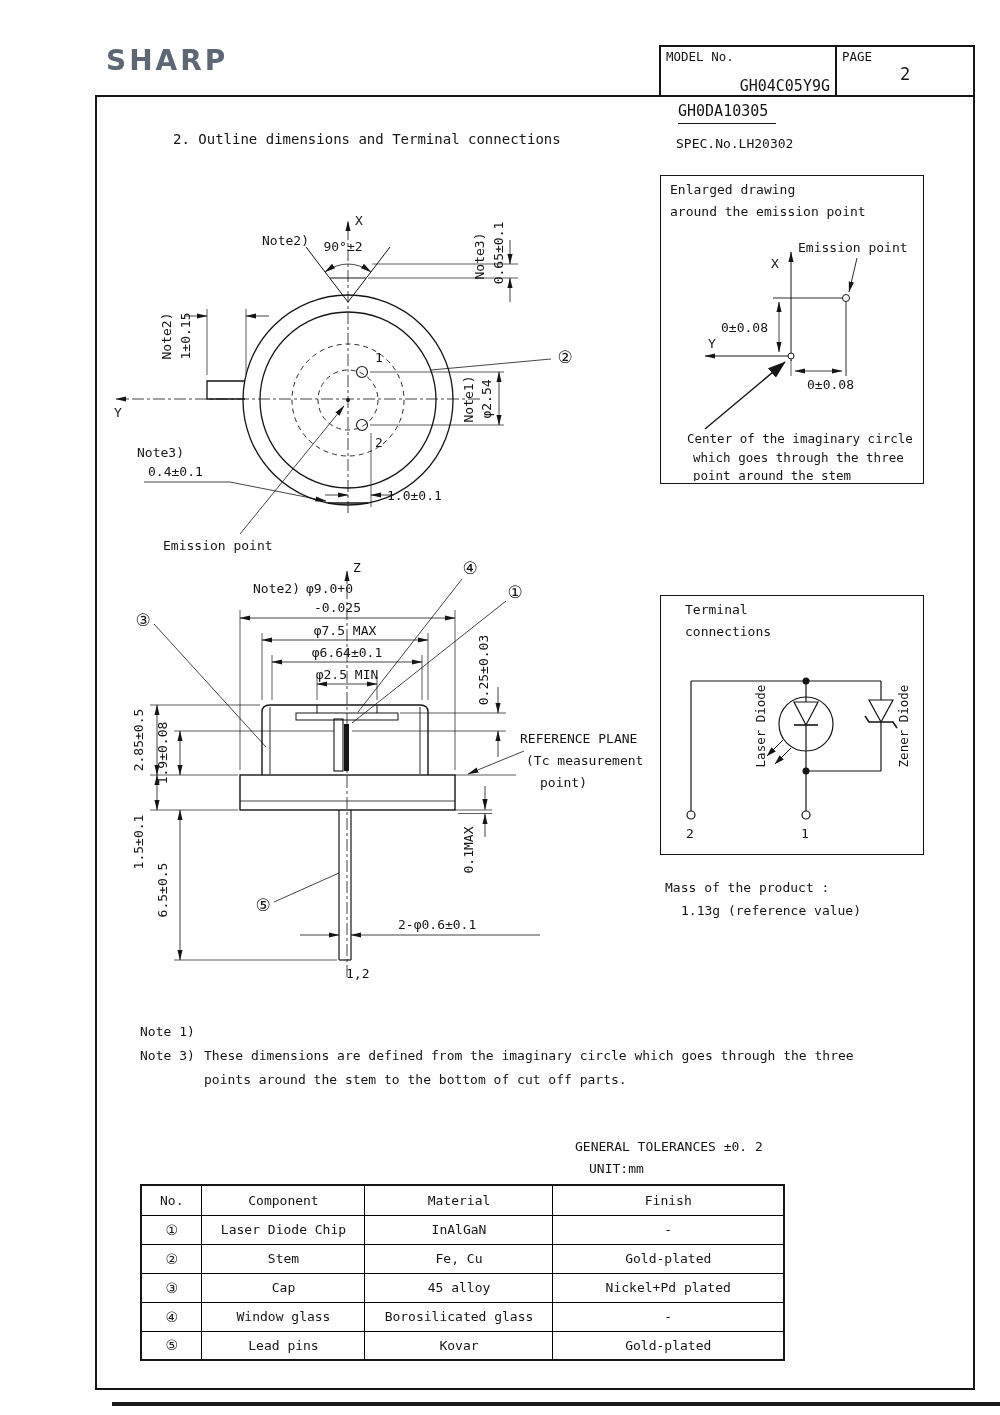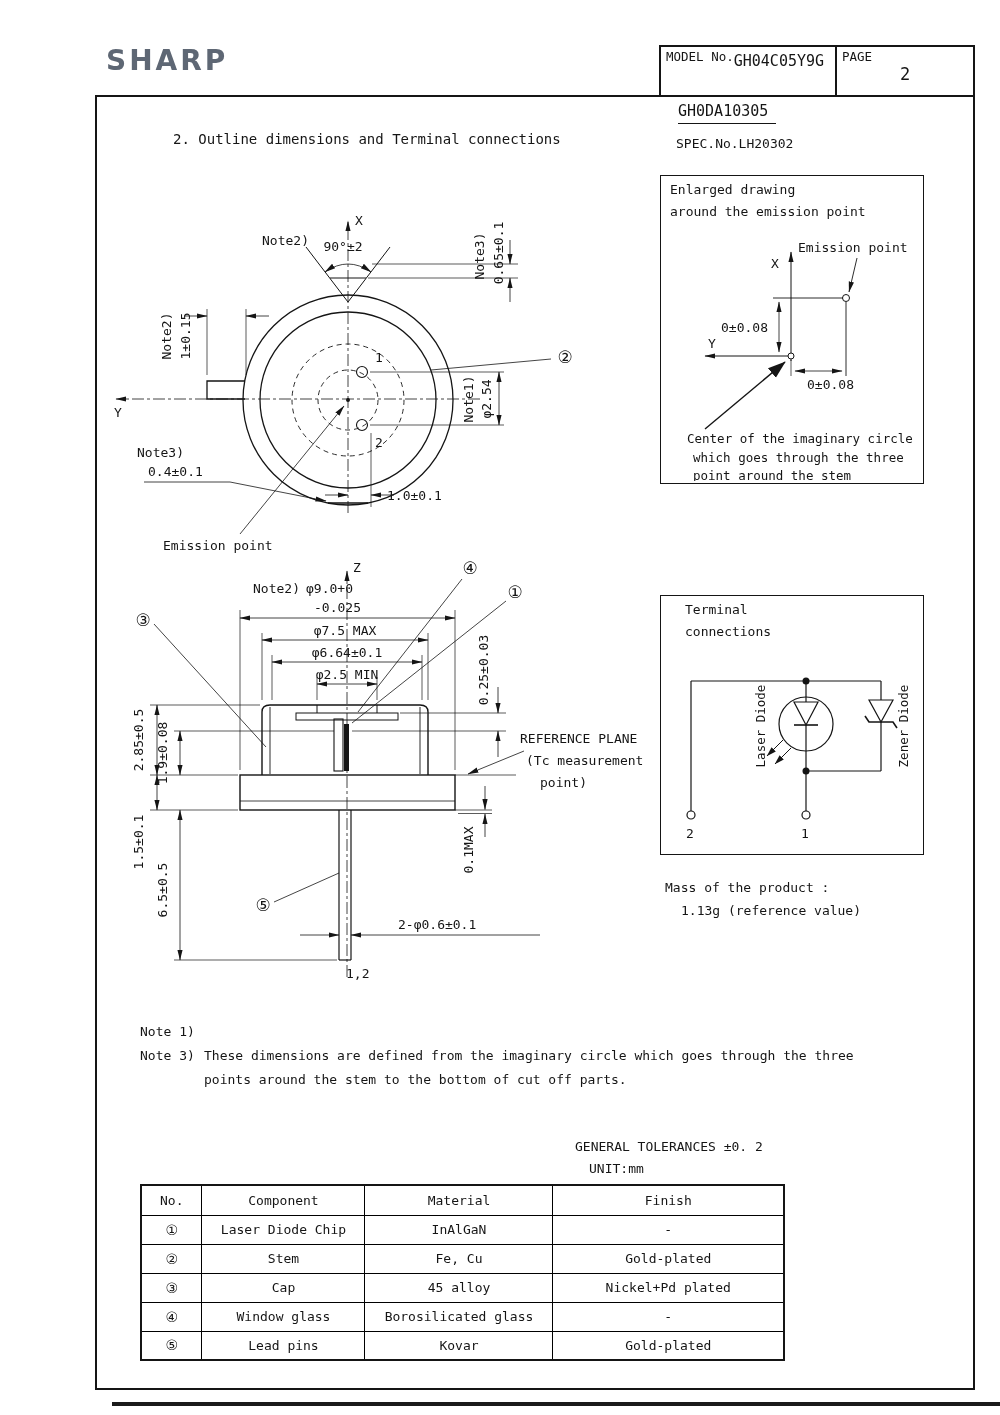--- a/index.html
+++ b/index.html
@@ -5,24 +5,24 @@
   *{box-sizing:border-box;}
   html,body{margin:0;padding:0;background:#ddd;}
   .page{position:relative;width:1000px;height:1415px;background:#ffffff;
         font-family:"DejaVu Sans Mono",monospace;color:#151515;overflow:hidden;}
   .abs{position:absolute;}
   .logo{left:106px;top:44px;font-family:"DejaVu Sans",sans-serif;font-weight:bold;
         font-size:28px;letter-spacing:3px;color:#5e6774;}
   .main-frame{left:95px;top:95px;width:880px;height:1295px;border:2px solid #151515;}
   .model-box{left:659px;top:45px;width:316px;height:52px;border:2px solid #151515;
              display:flex;background:#fff;}
-  .model-cell{width:176px;border-right:2px solid #151515;padding:2px 5px;display:flex;flex-direction:row;}
+  .model-cell{width:176px;border-right:2px solid #151515;padding:2px 5px;display:flex;flex-direction:column;}
   .page-cell{flex:1;padding:2px 5px;display:flex;flex-direction:column;}
   .small-label{font-size:12.5px;}
-  .model-value{font-size:15px;text-align:left;margin-top:3px;}
+  .model-value{font-size:15px;text-align:right;margin-top:13px;}
   .page-value{font-size:17px;text-align:center;margin-top:0;}
   .doc-code{left:678px;top:102px;font-size:15px;border-bottom:1.5px solid #151515;padding:0 8px 3px 0;}
   .spec-no{left:676px;top:136px;font-size:13px;}
   .section-title{left:125px;top:131px;font-size:14px;margin-left:48px;}
   .boxed{border:1.5px solid #151515;background:#fff;}
   .enl-box{left:660px;top:175px;width:264px;height:309px;}
   .term-box{left:660px;top:595px;width:264px;height:260px;}
   svg{display:block;}
   svg text{font-family:"DejaVu Sans Mono",monospace;font-size:13px;fill:#151515;}
   svg text.circ{font-family:"DejaVu Sans",sans-serif;font-size:17px;}

